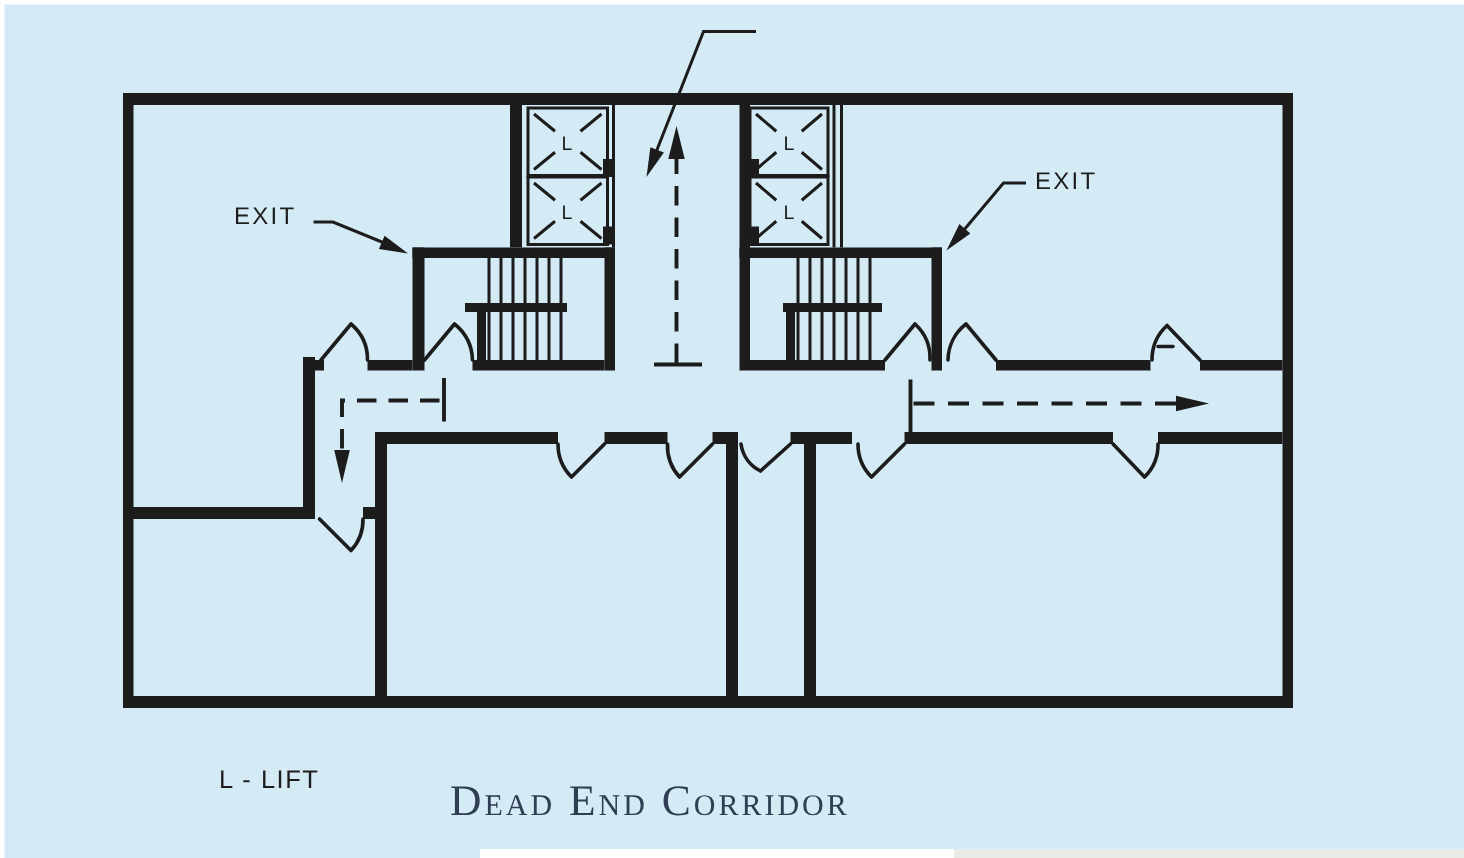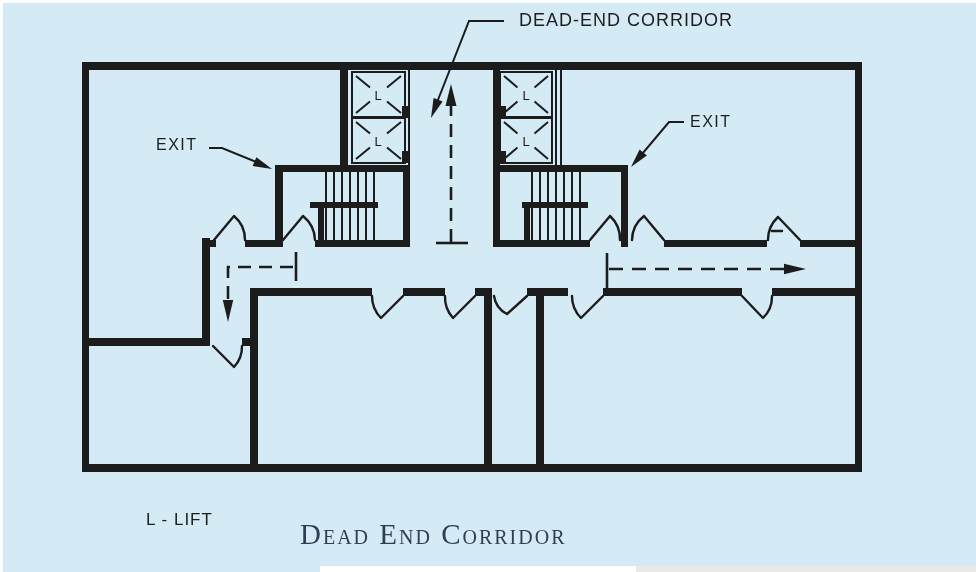--- a/index.html
+++ b/index.html
@@ -154,21 +154,20 @@
       <path d="M209,148 L222,148 L266,166"></path>
       <path d="M684,122 L669,122 L637,160"></path>
     </g>
     <g fill="var(--line)" stroke="none">
       <polygon points="431,118 433.6,98.1 442.6,101.6"></polygon>
       <polygon points="272,169 252.6,166 256.4,157.2"></polygon>
       <polygon points="631,167 639.6,149.4 646.9,155.6"></polygon>
     </g>
   </svg>
 
-  <div class="lbl lbl-dec">DEAD-END CORRIDOR</div>
   <div class="lbl lbl-exit-left">EXIT</div>
   <div class="lbl lbl-exit-right">EXIT</div>
   <div class="lbl lbl-legend">L - LIFT</div>
   <div class="fig-title">Dead End Corridor</div>
 
   <div class="edge edge-top"></div>
   <div class="edge edge-left"></div>
   <div class="edge strip-white"></div>
   <div class="edge strip-gray"></div>
 </div>

